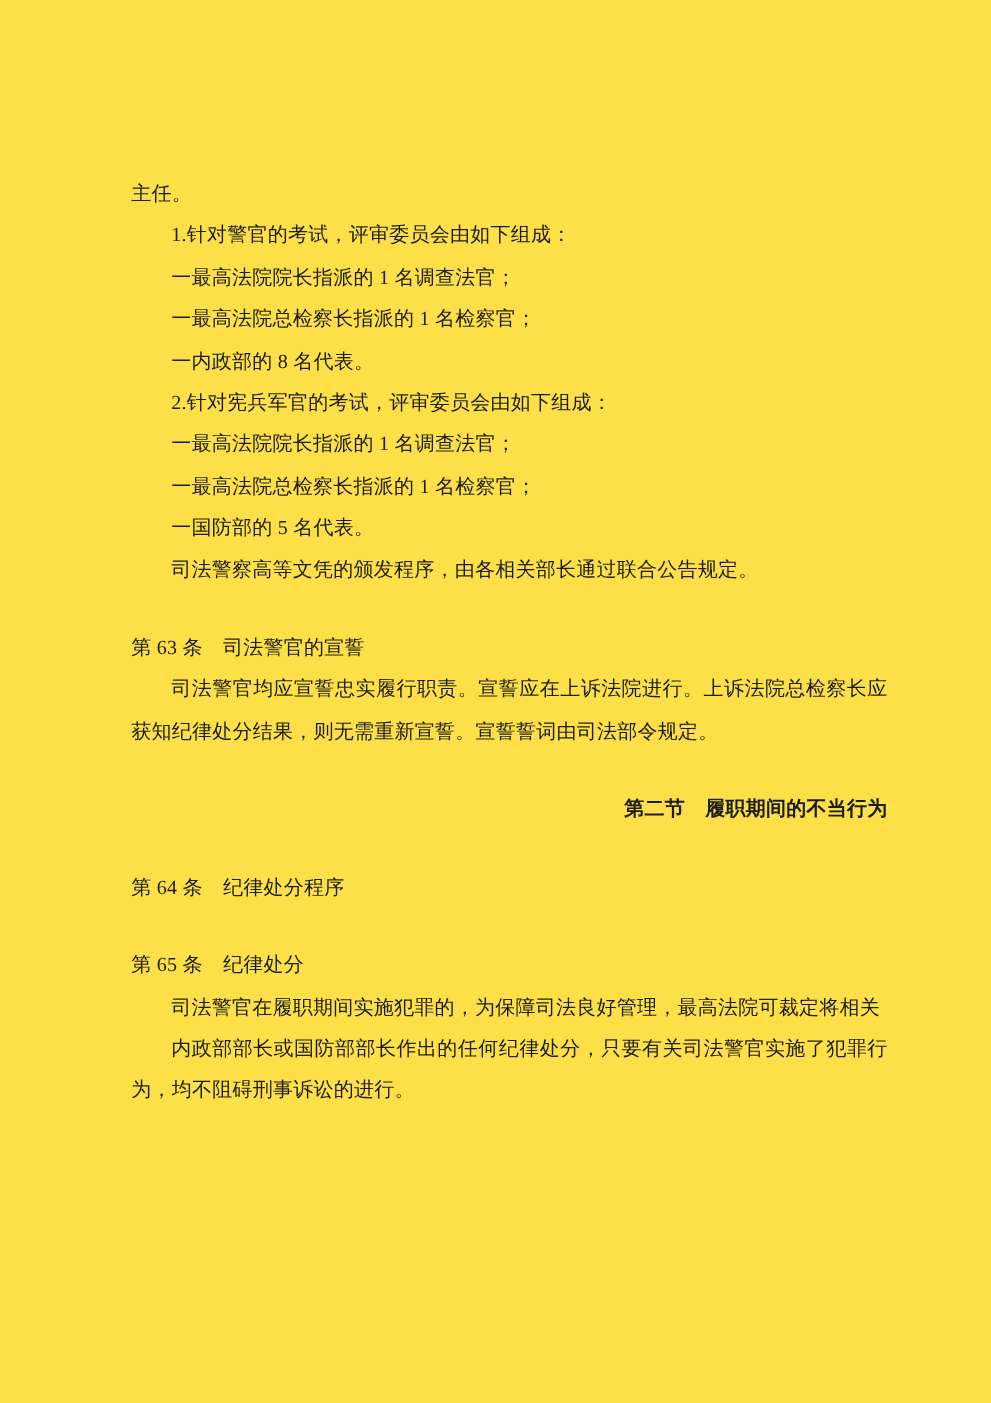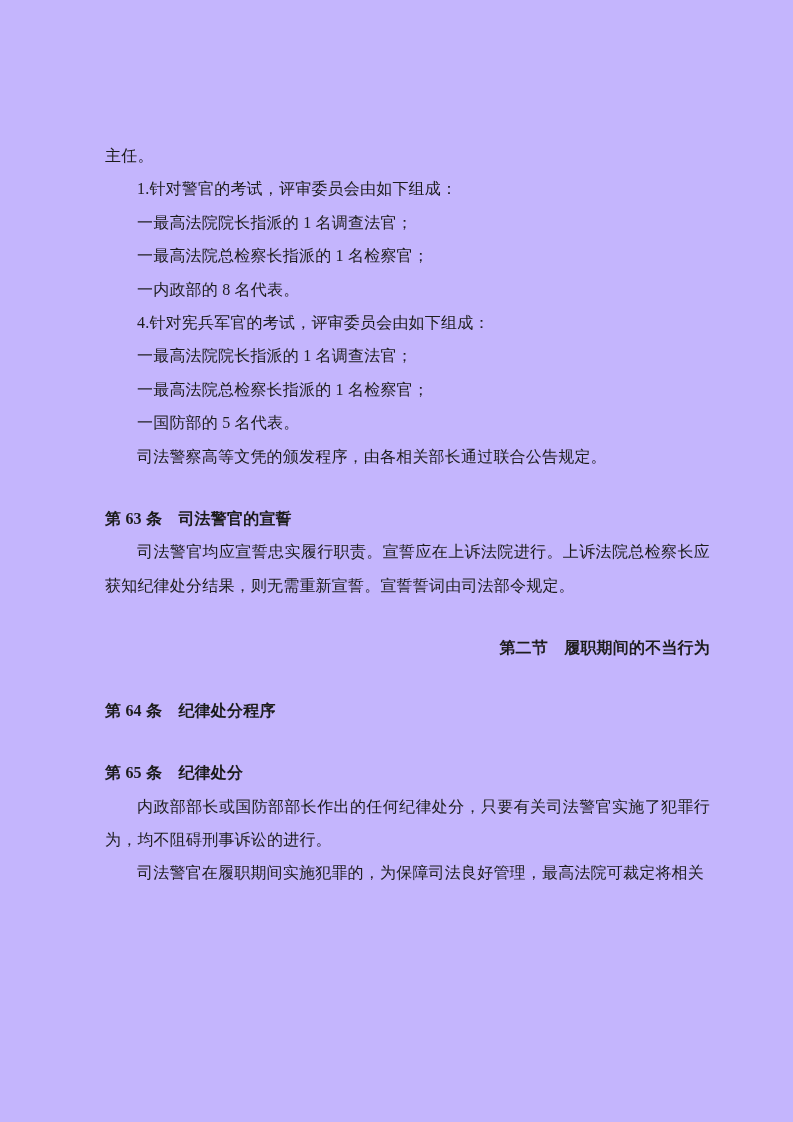--- a/index.html
+++ b/index.html
@@ -4,21 +4,21 @@
 <style>
   html, body {
     margin: 0;
     padding: 0;
     background: #ffffff;
   }
   .page {
     position: relative;
     width: 793px;
     height: 1122px;
-    background: #c4b5fd;
+    background: #fde047;
     color: #1c1c1c;
     font-family: "Liberation Serif", "DejaVu Serif", serif;
     overflow: hidden;
   }
   .content {
     position: absolute;
     left: 105px;
     top: 139px;
     width: 605px;
     font-size: 16px;
@@ -31,21 +31,21 @@
     padding: 0;
   }
   p.plain {
     text-indent: 0;
   }
   p.indent {
     text-indent: 32px;
   }
   p.article-heading {
     margin-top: 29px;
-    font-weight: bold;
+    font-weight: normal;
     text-align: left;
     text-indent: 0;
   }
   p.section-heading {
     margin-top: 29px;
     margin-bottom: 29px;
     font-weight: bold;
     text-align: right;
     text-indent: 0;
   }
@@ -63,26 +63,26 @@
 <body>
 
 <div class="page">
   <div class="content">
 
   <p class="plain">主任。</p>
       <p class="indent">1.针对警官的考试，评审委员会由如下组成：</p>
       <p class="indent">一最高法院院长指派的 1 名调查法官；</p>
       <p class="indent">一最高法院总检察长指派的 1 名检察官；</p>
       <p class="indent">一内政部的 8 名代表。</p>
-      <p class="indent">4.针对宪兵军官的考试，评审委员会由如下组成：</p>
+      <p class="indent">2.针对宪兵军官的考试，评审委员会由如下组成：</p>
       <p class="indent">一最高法院院长指派的 1 名调查法官；</p>
       <p class="indent">一最高法院总检察长指派的 1 名检察官；</p>
       <p class="indent">一国防部的 5 名代表。</p>
       <p class="indent">司法警察高等文凭的颁发程序，由各相关部长通过联合公告规定。</p>
       <p class="article-heading">第 63 条　司法警官的宣誓</p>
       <p class="indent">司法警官均应宣誓忠实履行职责。宣誓应在上诉法院进行。上诉法院总检察长应获知纪律处分结果，则无需重新宣誓。宣誓誓词由司法部令规定。</p>
       <p class="section-heading">第二节　履职期间的不当行为</p>
       <p class="article-heading">第 64 条　纪律处分程序</p>
       <p class="article-heading">第 65 条　纪律处分</p>
+      <p class="indent">司法警官在履职期间实施犯罪的，为保障司法良好管理，最高法院可裁定将相关</p>
       <p class="indent">内政部部长或国防部部长作出的任何纪律处分，只要有关司法警官实施了犯罪行为，均不阻碍刑事诉讼的进行。</p>
-      <p class="indent">司法警官在履职期间实施犯罪的，为保障司法良好管理，最高法院可裁定将相关</p>
     </div>
 </div>
 
 </body></html>

